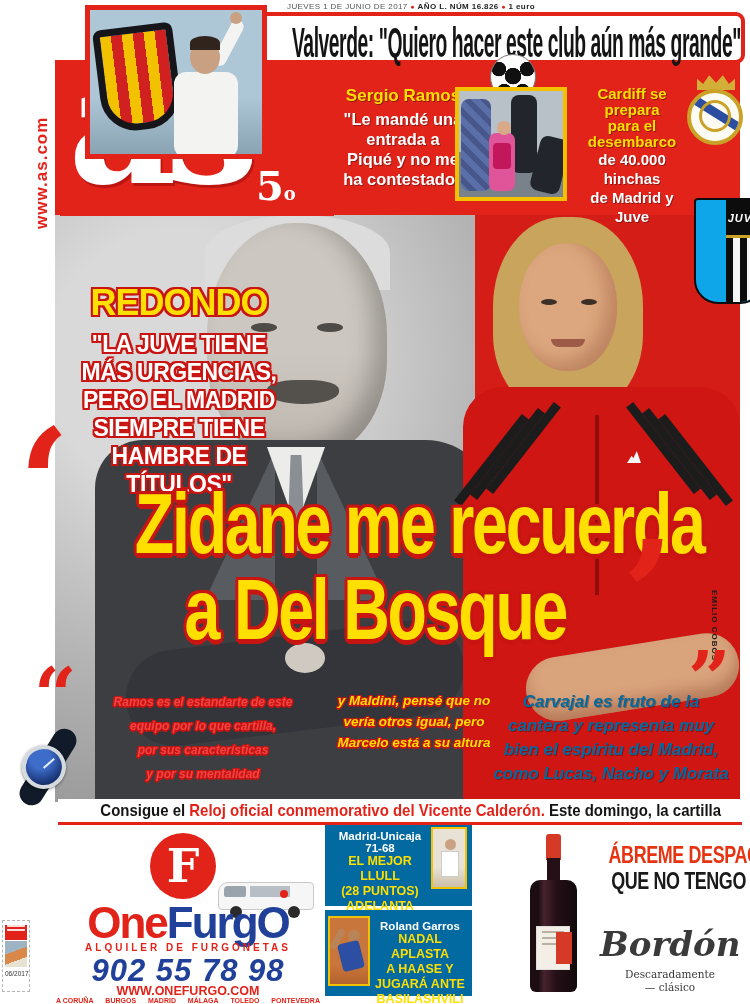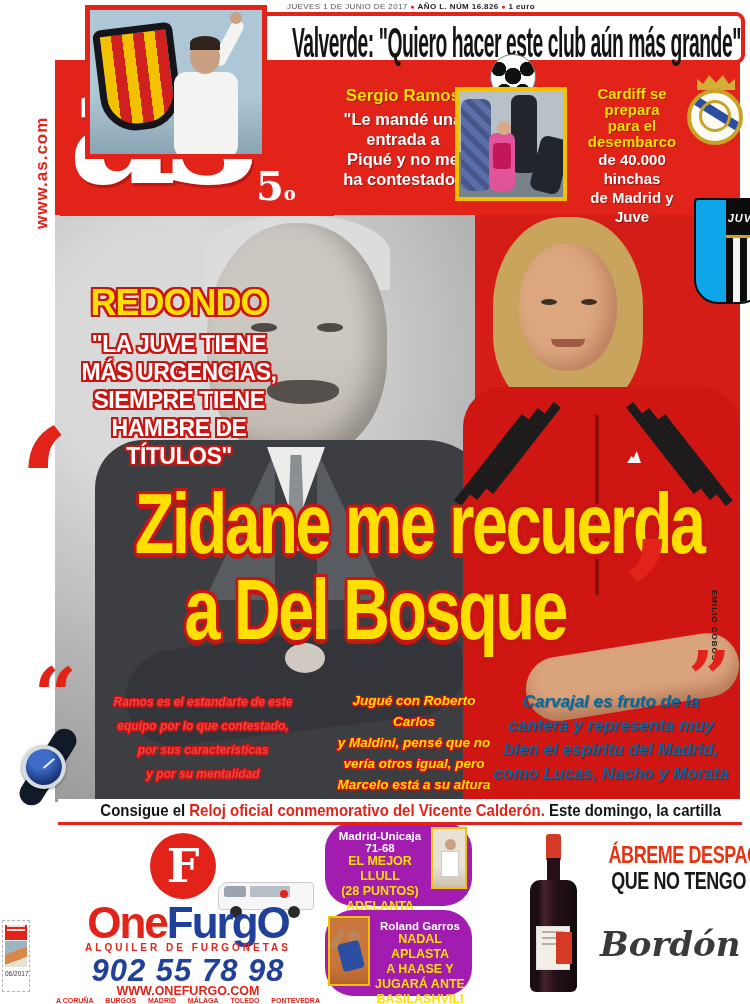--- a/index.html
+++ b/index.html
@@ -196,21 +196,21 @@
   .van .dot{position:absolute;left:62px;top:12px;width:8px;height:8px;border-radius:50%;background:var(--red);}
   .van .wheel{position:absolute;bottom:0;width:12px;height:12px;border-radius:50%;background:#2a2a2a;}
   .van .wheel.w1{left:12px;} .van .wheel.w2{left:70px;}
   .of-brand{position:absolute;left:58px;top:898px;width:260px;text-align:center;z-index:4;font-weight:bold;font-size:44px;letter-spacing:-2px;}
   .of-brand .r{color:var(--red);} .of-brand .b{color:var(--blue);}
   .of-tag{position:absolute;left:58px;top:942px;width:260px;text-align:center;color:var(--red);font-size:10px;font-weight:bold;letter-spacing:3px;z-index:4;}
   .of-phone{position:absolute;left:58px;top:953px;width:260px;text-align:center;color:var(--blue);font-weight:bold;font-size:31px;letter-spacing:1px;z-index:4;font-style:italic;}
   .of-web{position:absolute;left:58px;top:984px;width:260px;text-align:center;color:var(--red);font-weight:bold;font-size:12.5px;z-index:4;}
   .of-cities{position:absolute;left:56px;top:997px;width:264px;display:flex;justify-content:space-between;color:var(--red);font-weight:bold;font-size:7px;z-index:4;}
 
-  .news-box{position:absolute;left:325px;width:147px;background:#a21caf;z-index:4;color:#fff;border-radius:28px;}
+  .news-box{position:absolute;left:325px;width:147px;background:#0369a1;z-index:4;color:#fff;}
   .box-basket{top:822px;height:84px;}
   .box-tennis{top:910px;height:86px;}
   .nb-title{font-weight:bold;font-size:11.5px;text-align:center;margin-top:6px;}
   .nb-line{color:var(--yellow);font-weight:bold;font-size:12.5px;line-height:15px;text-align:center;}
   .box-basket .txt{position:absolute;left:4px;top:2px;width:102px;}
   .box-tennis .txt{position:absolute;left:46px;top:4px;width:98px;}
   .nb-photo{position:absolute;border:2px solid #f2c200;overflow:hidden;}
   .ph-basket{left:106px;top:5px;width:36px;height:62px;background:linear-gradient(180deg,#e8e2d6 0 65%,#cbbfa8);}
   .ph-basket .jersey{position:absolute;left:8px;top:22px;width:18px;height:26px;background:#fff;border:1px solid #ccc;}
   .ph-basket .head{position:absolute;left:12px;top:10px;width:11px;height:11px;border-radius:50%;background:#caa183;}
@@ -350,41 +350,41 @@
 
   <div class="juve-logo">
     <div class="juve-top">JUVE</div>
     <div class="juve-stripes"></div>
   </div>
 
   <div class="redondo-block">
     <div class="redondo-name outline-red">REDONDO</div>
     <div class="ln outline-red">"LA JUVE TIENE</div>
     <div class="ln outline-red">MÁS URGENCIAS,</div>
+    <div class="ln outline-red">PERO EL MADRID</div>
     <div class="ln outline-red">SIEMPRE TIENE</div>
     <div class="ln outline-red">HAMBRE DE</div>
     <div class="ln outline-red">TÍTULOS"</div>
   </div>
 
   <div class="quote-open-big">‘</div>
   <div class="main-headline">
     <span class="hl"><span>Zidane me recuerda</span></span>
     <span class="hl"><span>a Del Bosque</span></span>
   </div>
   <div class="quote-close-big">’</div>
 
   <div class="quote-open-sm">“</div>
   <div class="qcol qcol1">
     <span class="ln outline-red-thin">Ramos es el estandarte de este</span>
-    <span class="ln outline-red-thin">equipo por lo que contestado,</span>
+    <span class="ln outline-red-thin">equipo por lo que cartilla,</span>
     <span class="ln outline-red-thin">por sus características</span>
     <span class="ln outline-red-thin">y por su mentalidad</span>
   </div>
   <div class="qcol qcol2">
-    <span class="ln outline-red-thin">Jugué con Roberto Carlos</span>
     <span class="ln outline-red-thin">y Maldini, pensé que no</span>
     <span class="ln outline-red-thin">vería otros igual, pero</span>
     <span class="ln outline-red-thin">Marcelo está a su altura</span>
   </div>
   <div class="qcol qcol3">
     <span class="ln">Carvajal es fruto de la</span>
     <span class="ln">cantera y representa muy</span>
     <span class="ln">bien el espíritu del Madrid,</span>
     <span class="ln">como Lucas, Nacho y Morata</span>
   </div>
@@ -468,15 +468,19 @@
       <div class="lab">
           <i></i>
           <i></i>
           <i></i>
         </div>
       <div class="tag"></div>
     </div>
     <div class="wine-l1"><span>ÁBREME DESPACIO,</span></div>
     <div class="wine-l2"><span>QUE NO TENGO PRISA</span></div>
     <div class="wine-brand">Bordón</div>
+    <div class="wine-sub">
+      <span>Descaradamente</span><br>
+      <span>— clásico</span>
+    </div>
   </div>
 
 </div>
 
 </body></html>

